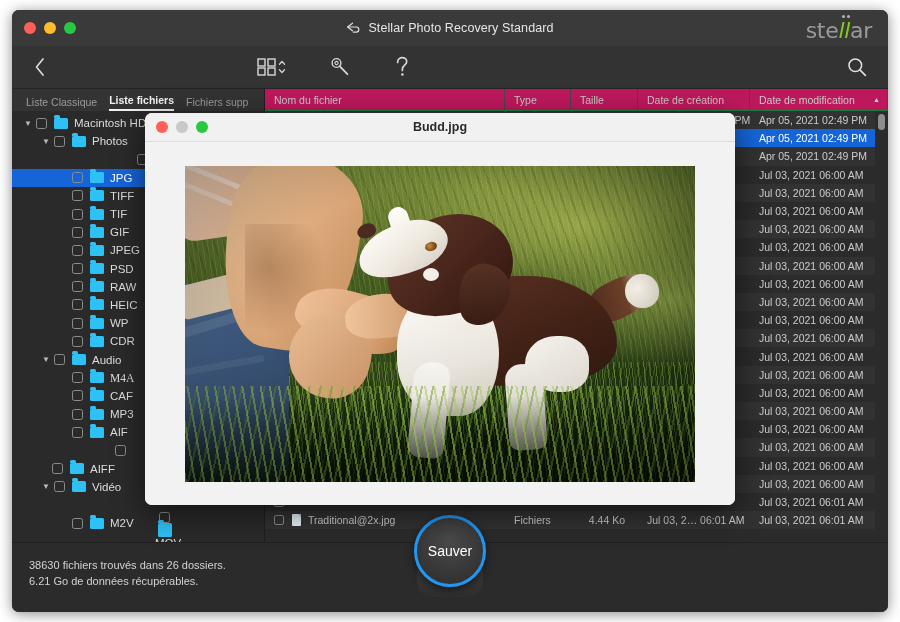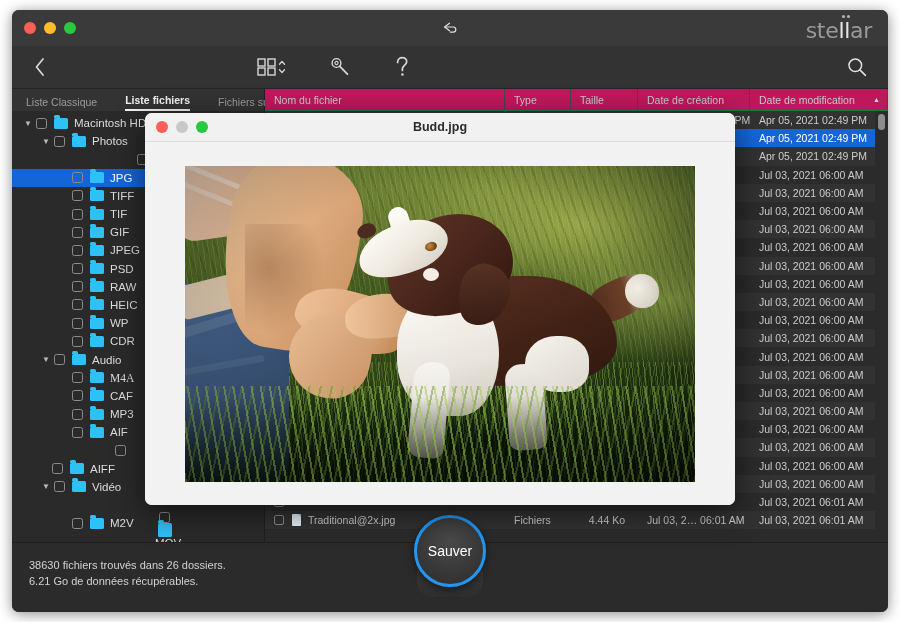--- a/index.html
+++ b/index.html
@@ -44,21 +44,21 @@
     font-size: 12.5px; color: #e6e6e6; letter-spacing: .1px;
   }
   #back-arrow-icon { display: block; }
 
   #brand-logo {
     position: absolute; right: 16px; top: 8px;
     font-size: 22px; color: #9a9a9a; letter-spacing: -.3px;
     font-family: "DejaVu Sans", sans-serif;
     font-weight: 400;
   }
-  #brand-logo .ll { position: relative; color: #e5e5e5; }
+  #brand-logo .ll { position: relative; color: #84cc16; font-style: italic; }
   #brand-logo .ll::after {
     content: ""; position: absolute; left: 4px; top: -3px;
     width: 3px; height: 3px; border-radius: 50%;
     background: #b4b4b4;
     box-shadow: 5px 0 0 #b4b4b4;
   }
 
   
   #toolbar {
     position: relative; height: 43px;
@@ -78,21 +78,21 @@
   #body-split { display: flex; height: 453px; }
 
   
   #sidebar {
     width: 253px; background: #2a2a2a;
     display: flex; flex-direction: column;
     border-right: 1px solid #1f1f1f;
   }
   #sidebar-tabs {
     height: 22px; display: flex; align-items: flex-end;
-    background: #333333; padding-left: 14px; gap: 28px;
+    background: #333333; padding-left: 14px; gap: 12px;
   }
   .side-tab {
     font-size: 10.5px; color: #9b9b9b; padding-bottom: 3px;
     cursor: default; white-space: nowrap;
   }
   .side-tab.active { color: #f2f2f2; border-bottom: 2px solid #f2f2f2; font-weight: bold; }
 
   #tree { flex: 1; overflow: hidden; padding-top: 3px; }
   .tree-row {
     display: flex; align-items: center; height: 18.2px;
@@ -438,20 +438,21 @@
       <span class="light red"></span>
       <span class="light yellow"></span>
       <span class="light green"></span>
     </div>
 
     <div id="titlebar-center">
       <svg id="back-arrow-icon" width="15" height="12" viewBox="0 0 15 12">
         <path d="M6.5 1.2 L1.6 5.0 L6.5 8.8" fill="none" stroke="#e0e0e0" stroke-width="1.2" stroke-linecap="round" stroke-linejoin="round"></path>
         <path d="M1.8 5.0 H10.2 a2.6 2.6 0 0 1 0 5.2 H7.4" fill="none" stroke="#e0e0e0" stroke-width="1.2" stroke-linecap="round"></path>
       </svg>
+      <span id="app-title">Stellar Photo Recovery Standard</span>
     </div>
 
     <div id="brand-logo">
       <span>ste</span><span class="ll">ll</span><span>ar</span>
     </div>
   </div>
 
   <div id="toolbar">
 
     <div id="back-button" class="tb-btn">

